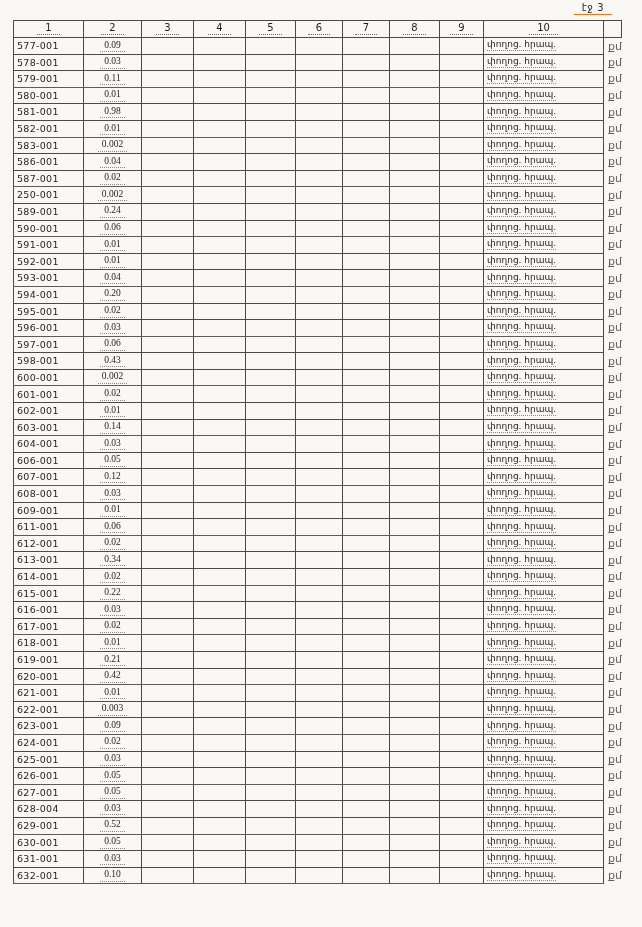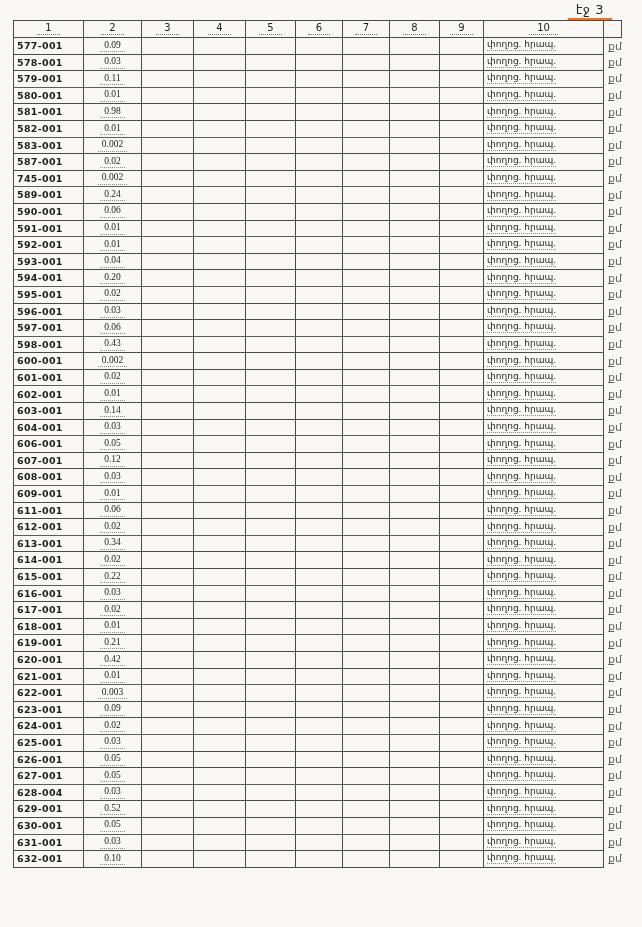--- a/index.html
+++ b/index.html
@@ -13,23 +13,23 @@
     position: relative;
     width: 642px;
     height: 927px;
     background: #f9f8f4;
     overflow: hidden;
   }
   .page-label {
     position: absolute;
     top: 2px;
     right: 30px;
-    font-size: 13px;
+    font-size: 10px;
     color: #2a2a2a;
-    border-bottom: 3px solid #f97316;
+    border-bottom: 1px solid #f97316;
     padding: 0 8px 1px 8px;
     letter-spacing: 0.5px;
   }
   table.doc-table {
     position: absolute;
     top: 20px;
     left: 13px;
     width: 608px;
     border-collapse: collapse;
     table-layout: fixed;
@@ -49,21 +49,21 @@
     font-size: 10px;
     text-align: center;
     height: 16px;
     background: #f9f8f4;
   }
   .doc-table th span {
     display: inline-block;
     padding: 0 8px 1px 8px;
     border-bottom: 1px dotted #6a6a68;
   }
-  td.id-cell { text-align: left; letter-spacing: 0.3px; font-weight: bold; }
+  td.id-cell { text-align: left; letter-spacing: 0.3px; }
   td.value-cell { text-align: center; }
   td.value-cell span {
     display: inline-block;
     padding: 0 4px 1px 4px;
     border-bottom: 1px dotted #8a8a86;
     font-family: Liberation Serif, serif;
   }
   td.desc-cell { text-align: left; font-size: 9px; }
   td.desc-cell span {
     display: inline-block;
@@ -204,34 +204,47 @@
           <td></td>
           <td></td>
           <td></td>
           <td></td>
           <td></td>
           <td></td>
           <td class="desc-cell"><span>փողոց. հրապ.</span></td>
           <td class="mark-cell">քմ</td>
         </tr>
         <tr>
+          <td class="id-cell">586-001</td>
+          <td class="value-cell"><span>0.04</span></td>
+          <td></td>
+          <td></td>
+          <td></td>
+          <td></td>
+          <td></td>
+          <td></td>
+          <td></td>
+          <td class="desc-cell"><span>փողոց. հրապ.</span></td>
+          <td class="mark-cell">քմ</td>
+        </tr>
+        <tr>
           <td class="id-cell">587-001</td>
           <td class="value-cell"><span>0.02</span></td>
           <td></td>
           <td></td>
           <td></td>
           <td></td>
           <td></td>
           <td></td>
           <td></td>
           <td class="desc-cell"><span>փողոց. հրապ.</span></td>
           <td class="mark-cell">քմ</td>
         </tr>
         <tr>
-          <td class="id-cell">745-001</td>
+          <td class="id-cell">250-001</td>
           <td class="value-cell"><span>0.002</span></td>
           <td></td>
           <td></td>
           <td></td>
           <td></td>
           <td></td>
           <td></td>
           <td></td>
           <td class="desc-cell"><span>փողոց. հրապ.</span></td>
           <td class="mark-cell">քմ</td>

